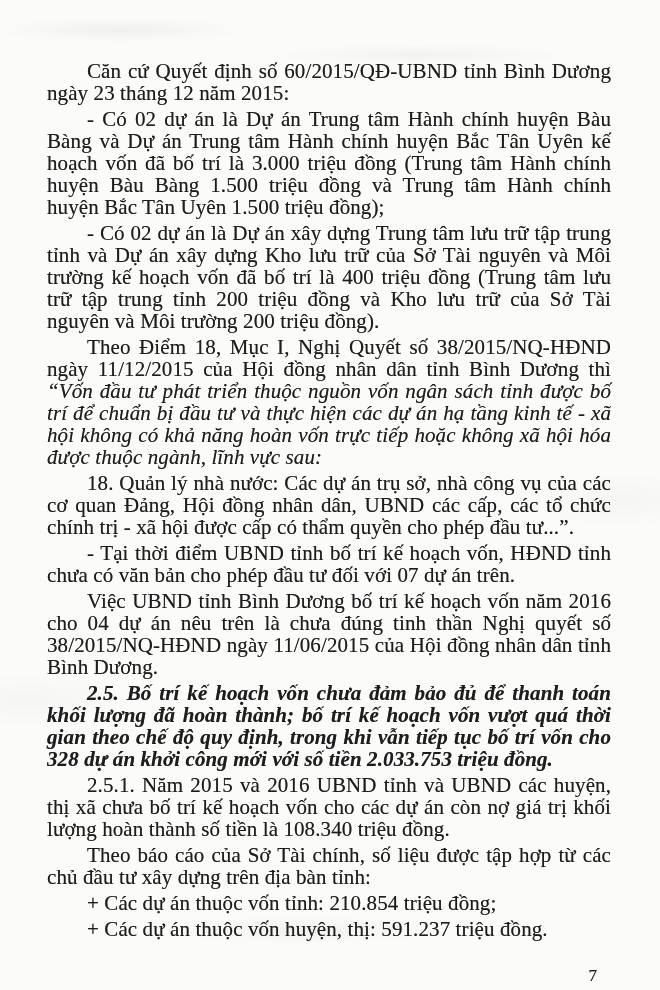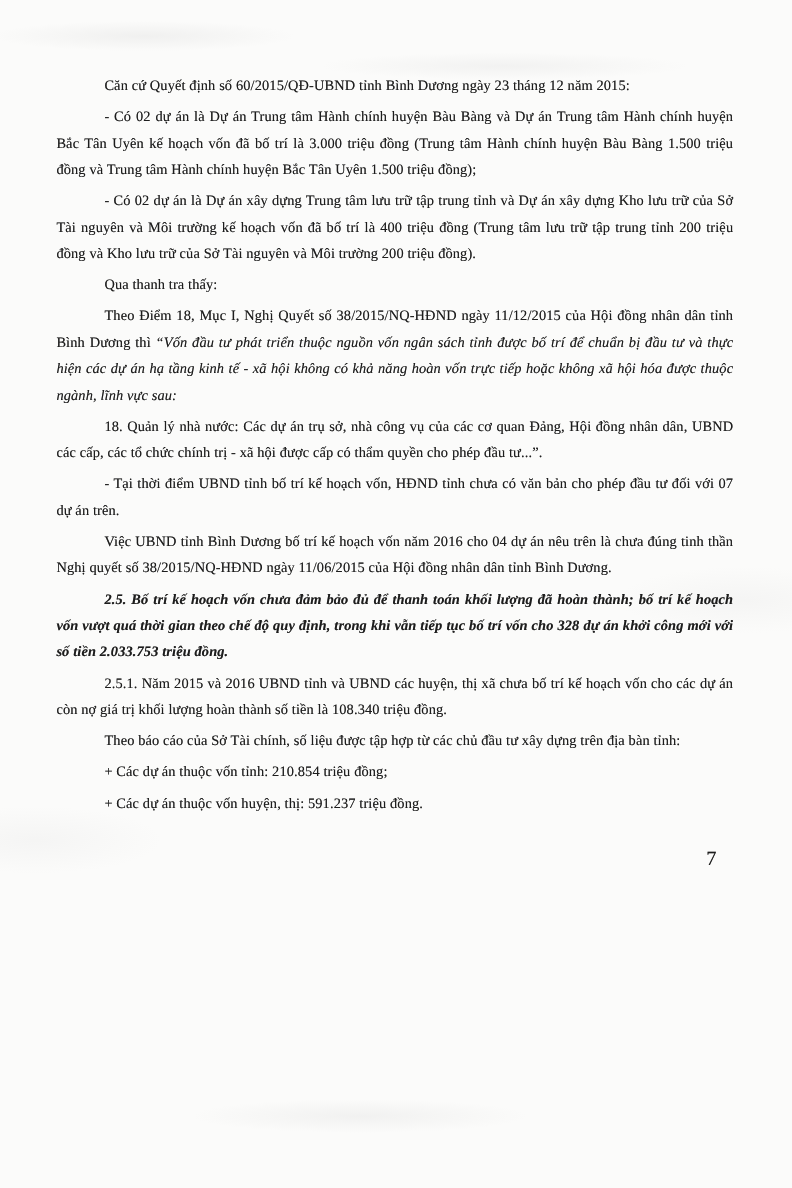--- a/index.html
+++ b/index.html
@@ -21,21 +21,21 @@
     overflow: hidden;
   }
   .page {
     box-sizing: border-box;
     width: 660px;
     height: 990px;
     padding: 60px 49px 0 47px;
   }
   .doc p {
     margin: 0 0 4px 0;
-    font-size: 12px;
+    font-size: 21px;
     line-height: 22px;
     text-align: justify;
     text-indent: 40px;
     text-shadow: 0 0 0.5px rgba(25,25,25,0.55);
     letter-spacing: 0.1px;
   }
   .p-italic { }
   .p-bolditalic { font-style: italic; font-weight: bold; }
   .run-italic { font-style: italic; }
   .page-number {
@@ -51,21 +51,20 @@
 
 <div class="page">
   <div class="doc">
 
     <p><span>Căn cứ Quyết định số 60/2015/QĐ-UBND tỉnh Bình Dương ngày 23 tháng 12 năm 2015:</span></p>
 
     <p><span>- Có 02 dự án là Dự án Trung tâm Hành chính huyện Bàu Bàng và Dự án Trung tâm Hành chính huyện Bắc Tân Uyên kế hoạch vốn đã bố trí là 3.000 triệu đồng (Trung tâm Hành chính huyện Bàu Bàng 1.500 triệu đồng và Trung tâm Hành chính huyện Bắc Tân Uyên 1.500 triệu đồng);</span></p>
 
     <p><span>- Có 02 dự án là Dự án xây dựng Trung tâm lưu trữ tập trung tỉnh và Dự án xây dựng Kho lưu trữ của Sở Tài nguyên và Môi trường kế hoạch vốn đã bố trí là 400 triệu đồng (Trung tâm lưu trữ tập trung tỉnh 200 triệu đồng và Kho lưu trữ của Sở Tài nguyên và Môi trường 200 triệu đồng).</span></p>
 
-    <p><span>Qua thanh tra thấy:</span></p>
 
     <p><span>Theo Điểm 18, Mục I, Nghị Quyết số 38/2015/NQ-HĐND ngày 11/12/2015 của Hội đồng nhân dân tỉnh Bình Dương thì </span><span class="run-italic">“Vốn đầu tư phát triển thuộc nguồn vốn ngân sách tỉnh được bố trí để chuẩn bị đầu tư và thực hiện các dự án hạ tầng kinh tế - xã hội không có khả năng hoàn vốn trực tiếp hoặc không xã hội hóa được thuộc ngành, lĩnh vực sau:</span></p>
 
     <p class="p-italic"><span>18. Quản lý nhà nước: Các dự án trụ sở, nhà công vụ của các cơ quan Đảng, Hội đồng nhân dân, UBND các cấp, các tổ chức chính trị - xã hội được cấp có thẩm quyền cho phép đầu tư...”.</span></p>
 
     <p><span>- Tại thời điểm UBND tỉnh bố trí kế hoạch vốn, HĐND tỉnh chưa có văn bản cho phép đầu tư đối với 07 dự án trên.</span></p>
 
     <p><span>Việc UBND tỉnh Bình Dương bố trí kế hoạch vốn năm 2016 cho 04 dự án nêu trên là chưa đúng tinh thần Nghị quyết số 38/2015/NQ-HĐND ngày 11/06/2015 của Hội đồng nhân dân tỉnh Bình Dương.</span></p>
 
     <p class="p-bolditalic"><span>2.5. Bố trí kế hoạch vốn chưa đảm bảo đủ để thanh toán khối lượng đã hoàn thành; bố trí kế hoạch vốn vượt quá thời gian theo chế độ quy định, trong khi vẫn tiếp tục bố trí vốn cho 328 dự án khởi công mới với số tiền 2.033.753 triệu đồng.</span></p>

